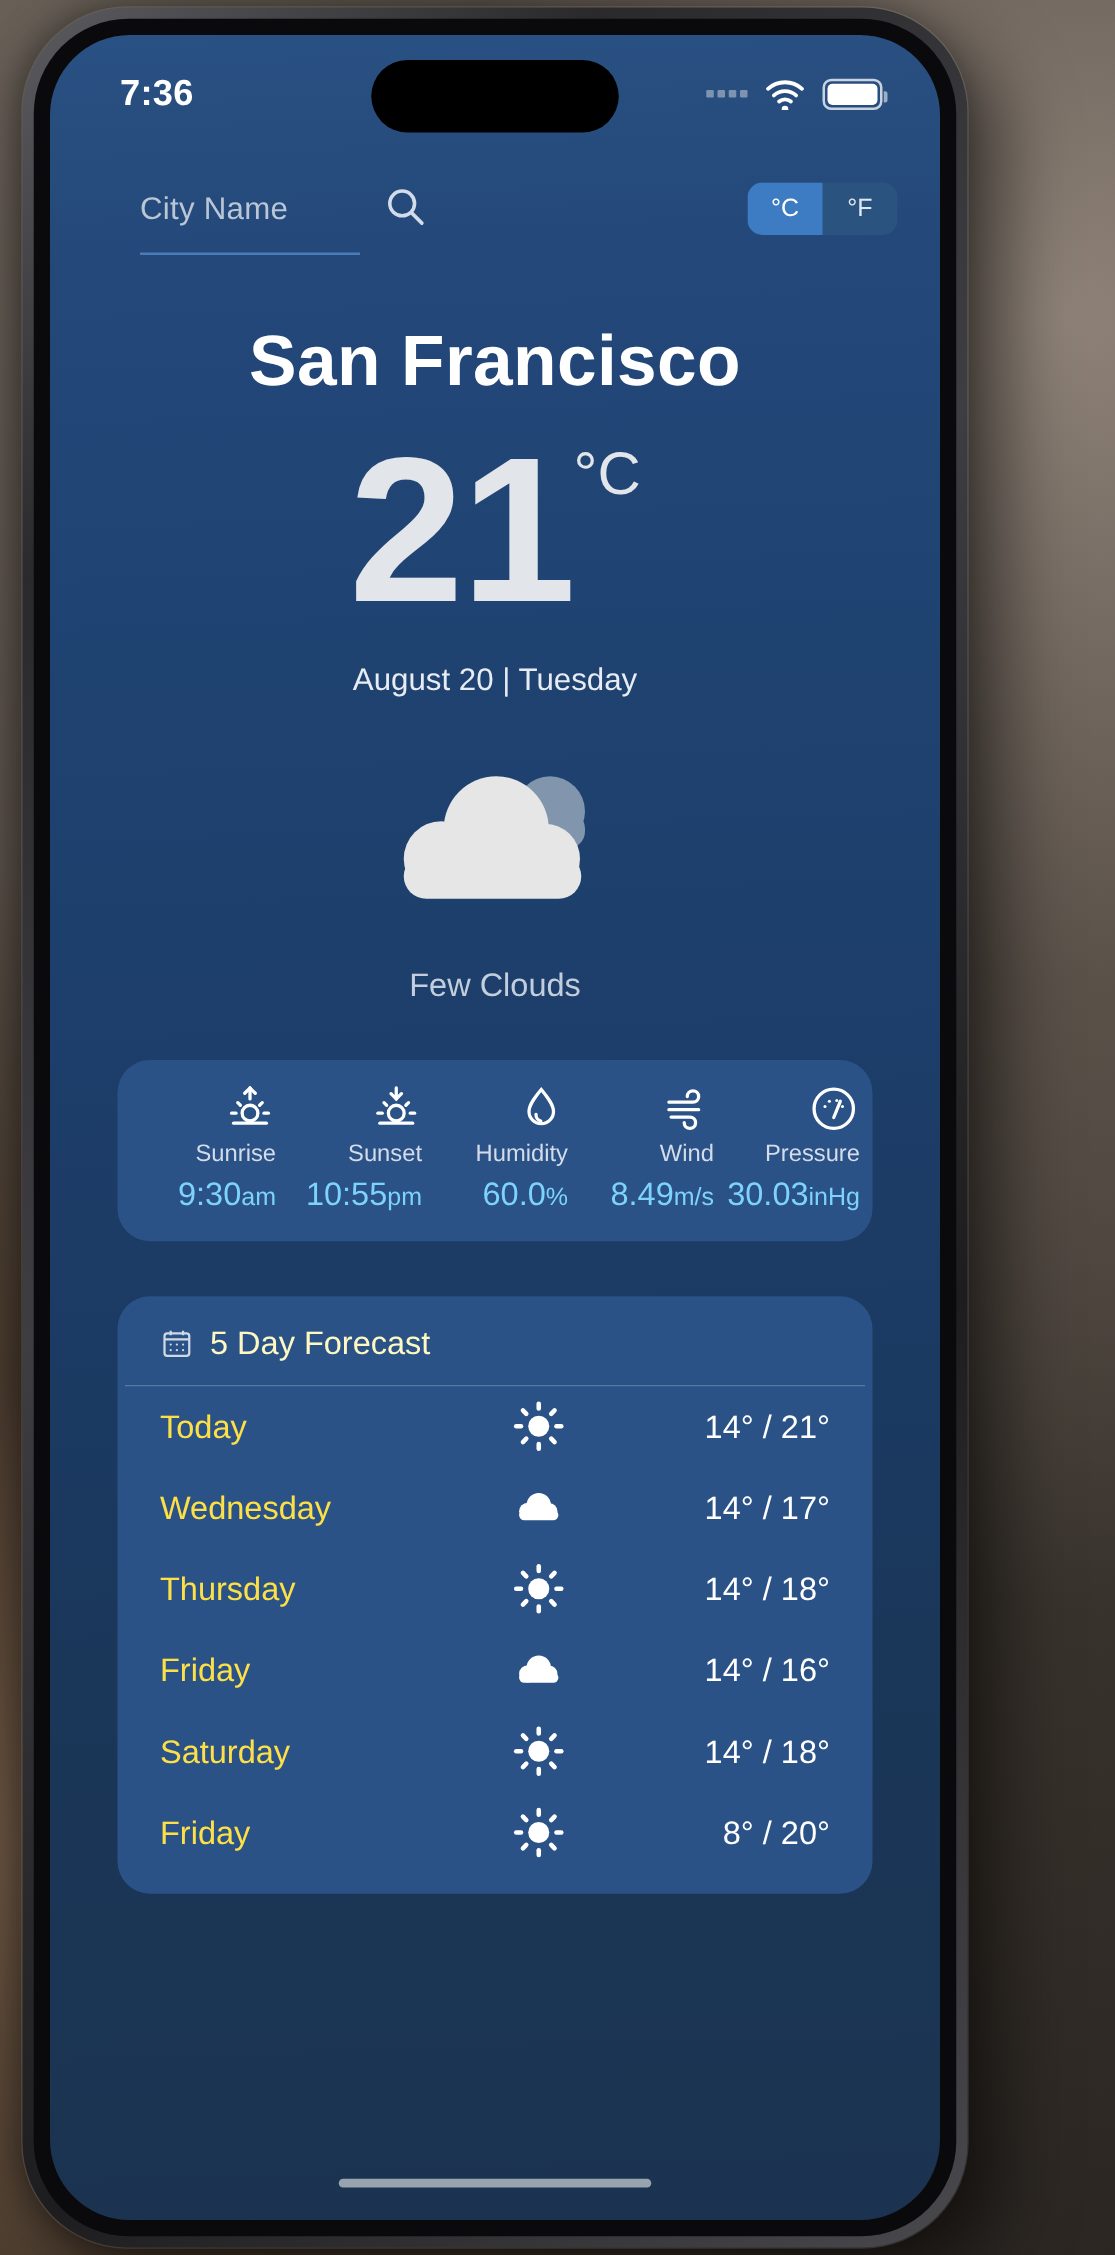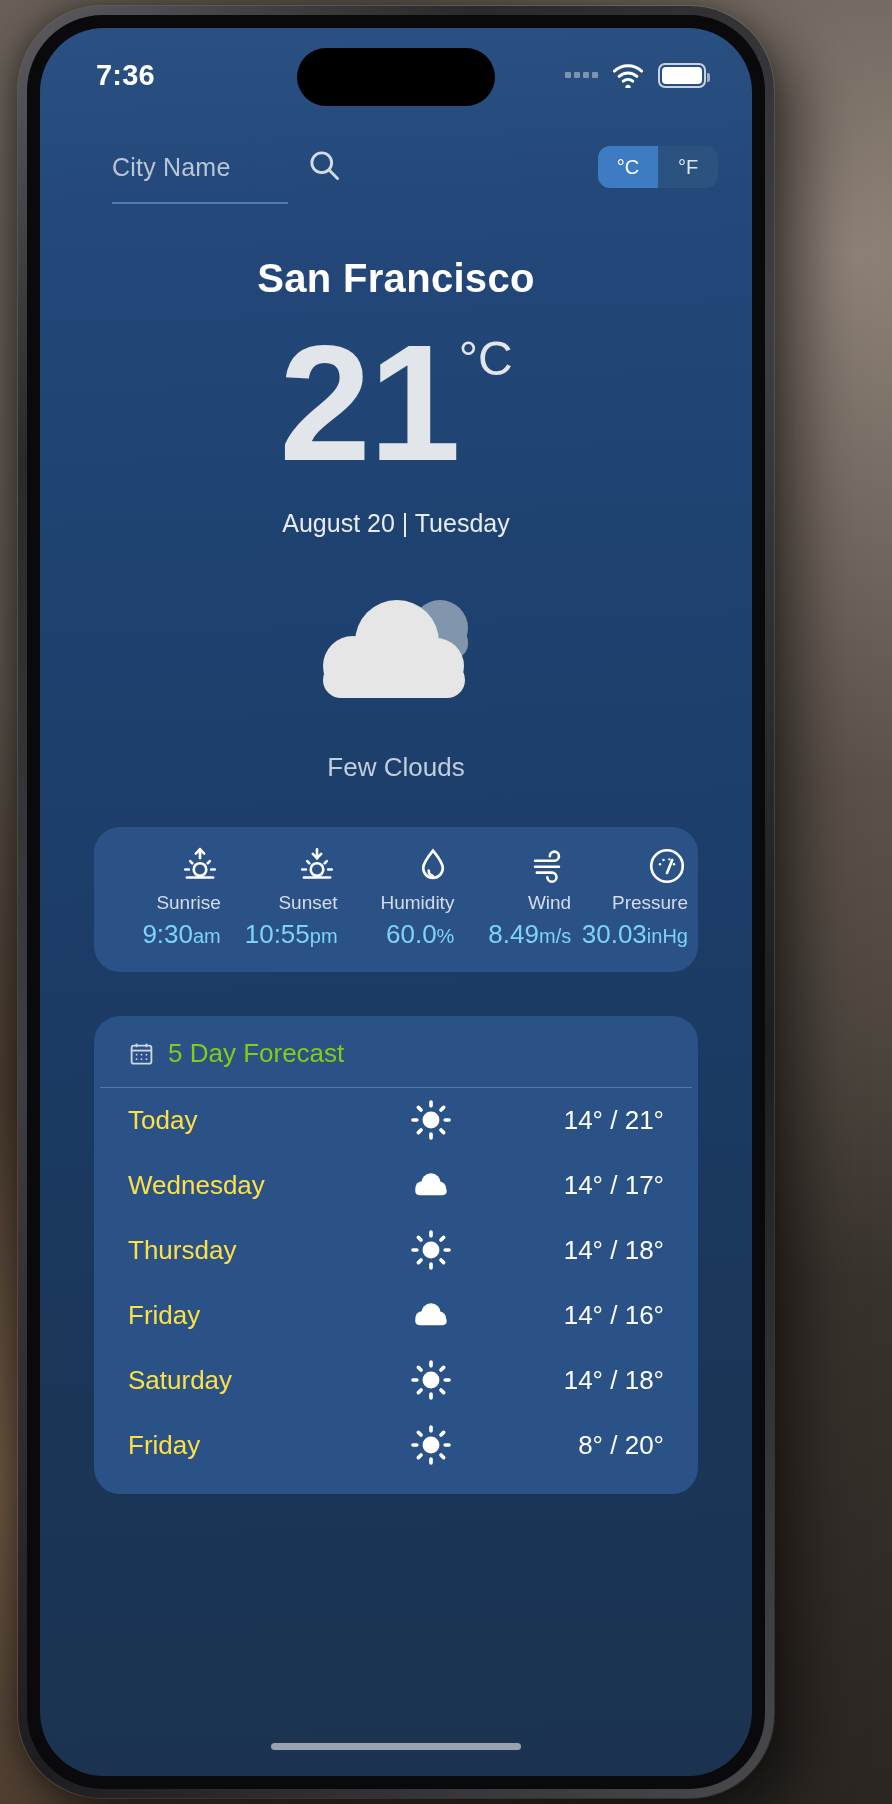--- a/index.html
+++ b/index.html
@@ -148,21 +148,21 @@
     justify-content: center;
     color: #dfe7f0;
     font-size: 20px;
   }
   .unit-opt.active { background: #3d7cc2; color: #ffffff; }
 
   
   .city-name {
     text-align: center;
     color: #ffffff;
-    font-size: 40px;
+    font-size: 57px;
     font-weight: bold;
     margin-top: 46px;
     letter-spacing: 0.3px;
   }
   .temp-block {
     display: flex;
     align-items: flex-start;
     justify-content: center;
     margin-top: 22px;
   }
@@ -233,21 +233,21 @@
     padding: 22px 0 16px 0;
   }
   .forecast-head {
     display: flex;
     align-items: center;
     gap: 13px;
     padding: 0 28px 18px 28px;
     border-bottom: 1px solid rgba(255,255,255,0.22);
     margin: 0 6px;
   }
-  .forecast-title { color: #84cc16; font-size: 26px; }
+  .forecast-title { color: #fef9c3; font-size: 26px; }
   .forecast-row {
     display: flex;
     align-items: center;
     height: 65px;
     padding: 0 34px;
   }
   .f-day {
     color: #fde047;
     font-size: 26px;
     width: 230px;

